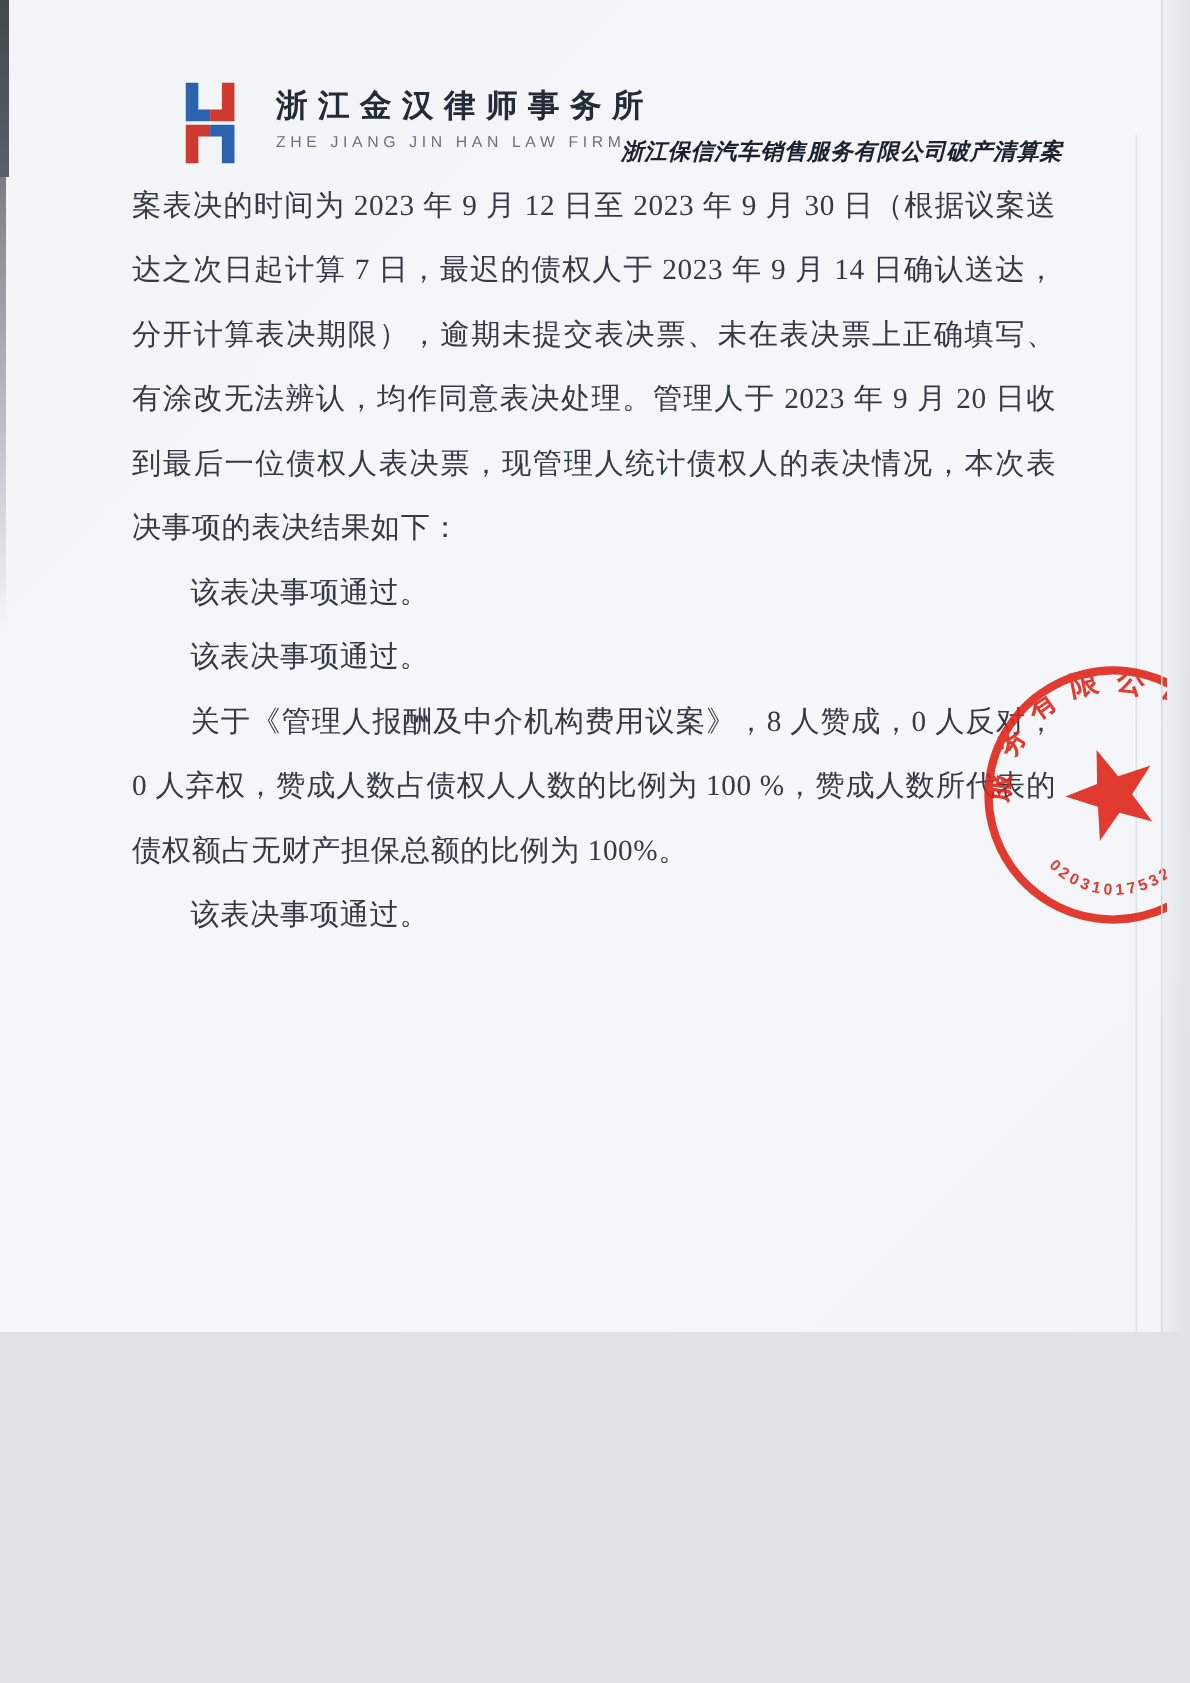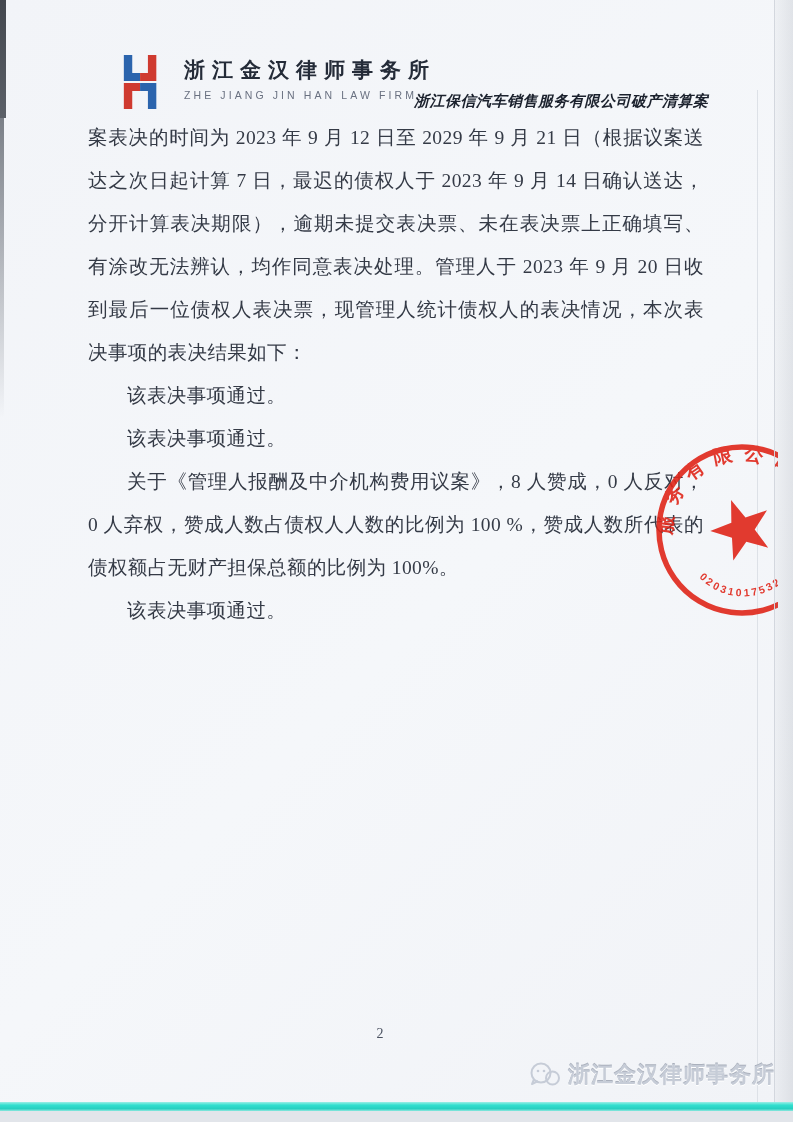--- a/index.html
+++ b/index.html
@@ -1,16 +1,16 @@
 <!DOCTYPE html>
 <html><head>
 <meta charset="utf-8">
 <style>
   html,body{margin:0;padding:0;background:#dfe2e7;}
-  #stage{position:relative;width:793px;height:1122px;overflow:hidden;
+  #stage{position:relative;width:793px;height:888px;overflow:hidden;
          font-family:"Liberation Serif","DejaVu Serif",serif;background:#e4e7ec;}
   
   .paper{position:absolute;left:0;top:0;width:793px;height:1103px;
          background:linear-gradient(135deg,#f2f4f8 0%,#f5f7fa 55%,#f1f3f7 100%);}
   
   .edge-dark-tl{position:absolute;left:0;top:0;width:6px;height:118px;
                 background:linear-gradient(to bottom,#43474e,#5b6068);}
   .edge-dark-l{position:absolute;left:0;top:118px;width:4px;height:300px;
                background:linear-gradient(to bottom,#7a7f87,rgba(200,203,209,0));}
   .fold-line{position:absolute;left:757px;top:90px;width:1px;height:1013px;background:#dde1e7;}
@@ -72,21 +72,21 @@
     </div>
     <div class="firm">
       <div class="firm-cn">浙江金汉律师事务所</div>
       <div class="firm-en">ZHE JIANG JIN HAN LAW FIRM</div>
     </div>
     <div class="case-title">浙江保信汽车销售服务有限公司破产清算案</div>
   </div>
 
   <div class="doc-body">
 
-      <p class="para">案表决的时间为 2023 年 9 月 12 日至 2029 年 9 月 21 日（根据议案送达之次日起计算 7 日，最迟的债权人于 2023 年 9 月 14 日确认送达，分开计算表决期限），逾期未提交表决票、未在表决票上正确填写、有涂改无法辨认，均作同意表决处理。管理人于 2023 年 9 月 20 日收到最后一位债权人表决票，现管理人统计债权人的表决情况，本次表决事项的表决结果如下：</p>
+      <p class="para">案表决的时间为 2023 年 9 月 12 日至 2023 年 9 月 30 日（根据议案送达之次日起计算 7 日，最迟的债权人于 2023 年 9 月 14 日确认送达，分开计算表决期限），逾期未提交表决票、未在表决票上正确填写、有涂改无法辨认，均作同意表决处理。管理人于 2023 年 9 月 20 日收到最后一位债权人表决票，现管理人统计债权人的表决情况，本次表决事项的表决结果如下：</p>
 
 
       <p class="para ind">该表决事项通过。</p>
 
 
       <p class="para ind">该表决事项通过。</p>
 
       <p class="para ind">关于《管理人报酬及中介机构费用议案》，8 人赞成，0 人反对，0 人弃权，赞成人数占债权人人数的比例为 100 %，赞成人数所代表的债权额占无财产担保总额的比例为 100%。</p>
 
       <p class="para ind">该表决事项通过。</p>

